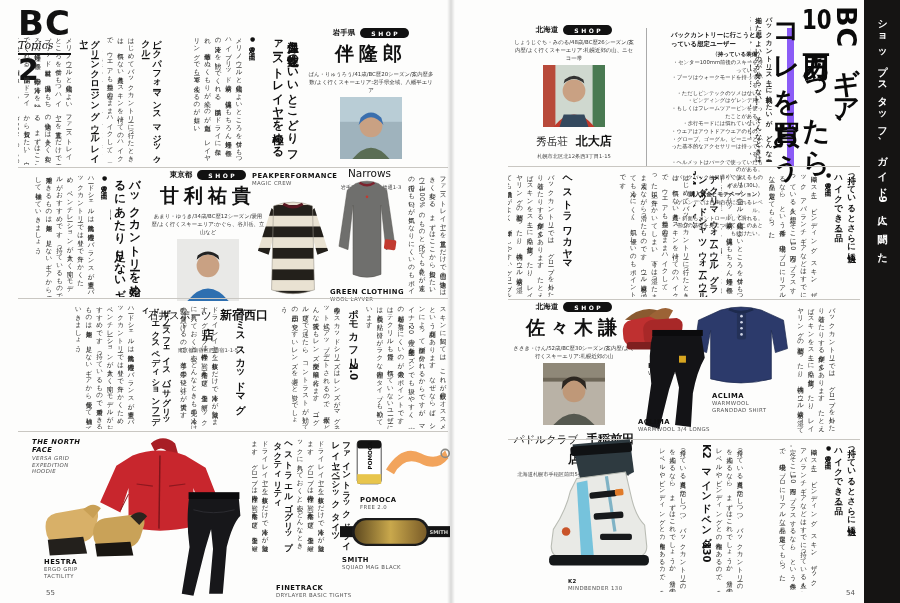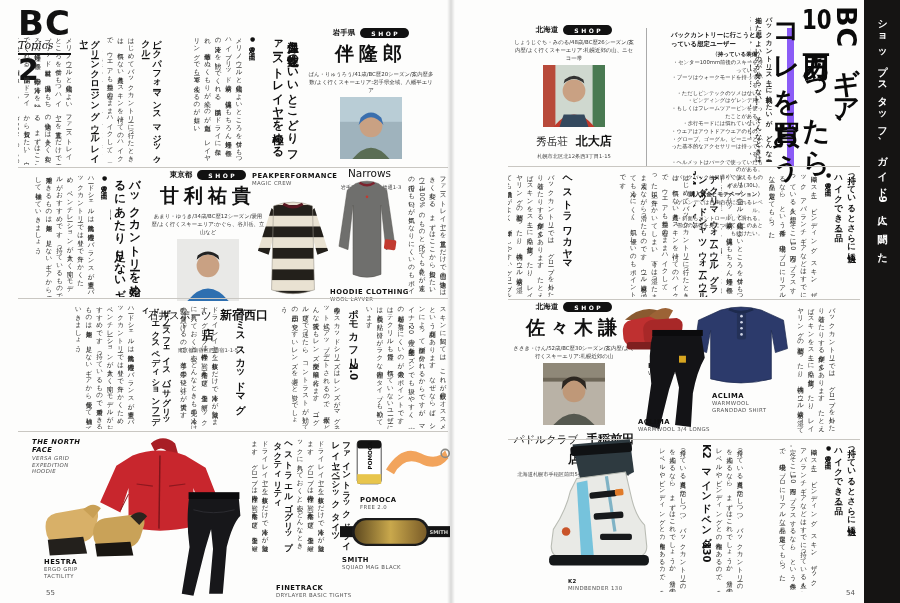--- a/index.html
+++ b/index.html
@@ -130,21 +130,21 @@
     <path d="M30 10 Q40 16 50 10" fill="none" stroke="#5a1822" stroke-width="3"></path>
   </svg>
 
   <svg class="abs" style="left:334px;top:174px;" width="66" height="110" viewBox="0 0 80 130">
     <path d="M26 10 Q40 4 54 10 L64 18 L74 86 L63 90 L57 36 L57 120 Q40 127 23 120 L23 36 L17 90 L6 86 L16 18 Z" fill="#6f6f6d" stroke="#55544f" stroke-width="0.6"></path>
     <rect x="61" y="78" width="14" height="12" rx="2" fill="#c23a30" transform="rotate(8 68 84)"></rect>
     <path d="M31 9 Q40 15 49 9" fill="none" stroke="#7c232e" stroke-width="3"></path>
     <circle cx="40" cy="26" r="1.6" fill="#c23a30"></circle>
   </svg>
   <div class="abs cap" style="left:330px;top:288px;width:80px;">
-    <span class="b">HOODIE CLOTHING</span>
+    <span class="b">GREEN CLOTHING</span>
     <span class="m">WOOL LAYVER</span>
   </div>
 
   <div class="abs vt" style="left:404px;top:172px;width:44px;height:125px;">ファーストレイヤーを見直すだけで雪山の快適さは大きく変わる。まずはここから投資したい。ウール100%のものと比べても乾きが速く、連泊の山行でも匂いが気になりにくいのもポイントだ。</div>
 
   <div class="rule-h" style="left:18px;top:298px;width:430px;"></div>
 
   <div class="abs vt" style="left:18px;top:302px;width:118px;height:127px;">ハードシェルは防風性と透湿性のバランスが重要。バックカントリーでは登りで汗をかくため、ベンチレーションが大きく開くモデルがおすすめです。持っているもので兼用できるものは兼用し、足りないギアから優先して補強していきましょう。</div>
   <div class="abs vh" style="left:138px;top:302px;width:34px;height:127px;font-size:8.5px;">ザ・ノースフェイス バーサグリッド エクスペディションフーディ</div>
   <div class="abs vt" style="left:176px;top:302px;width:44px;height:127px;">ドライレイヤーを一枚挟むだけで汗冷えが激減します。グローブは操作性の高い五本指を選び、予備を一組ザックに入れておくと安心。どんなときも手先の冷えは行動の質を下げるので、薄手と厚手の使い分けが大切です。</div>

